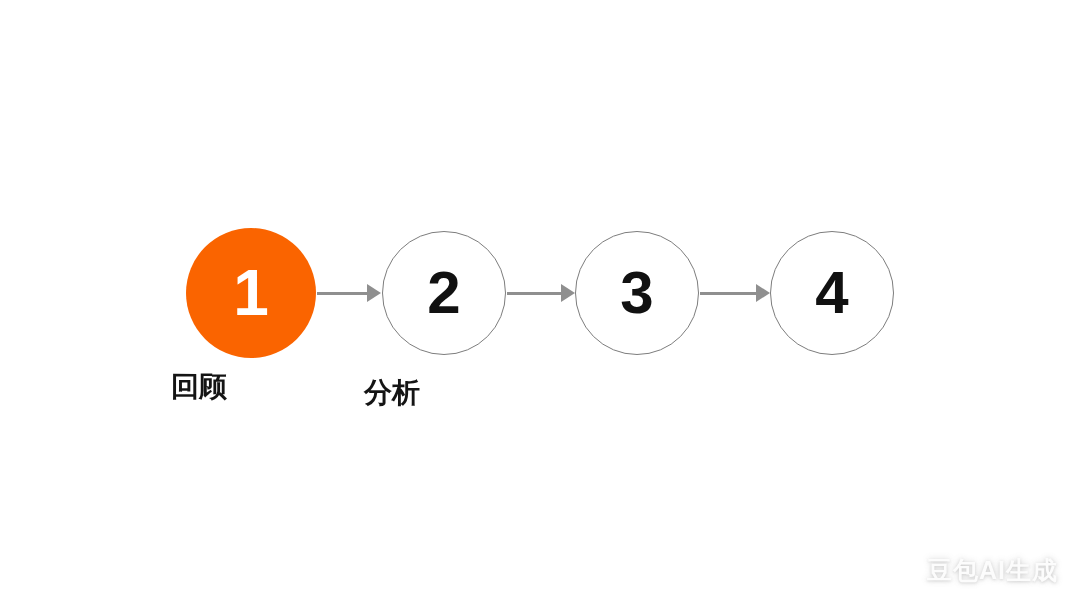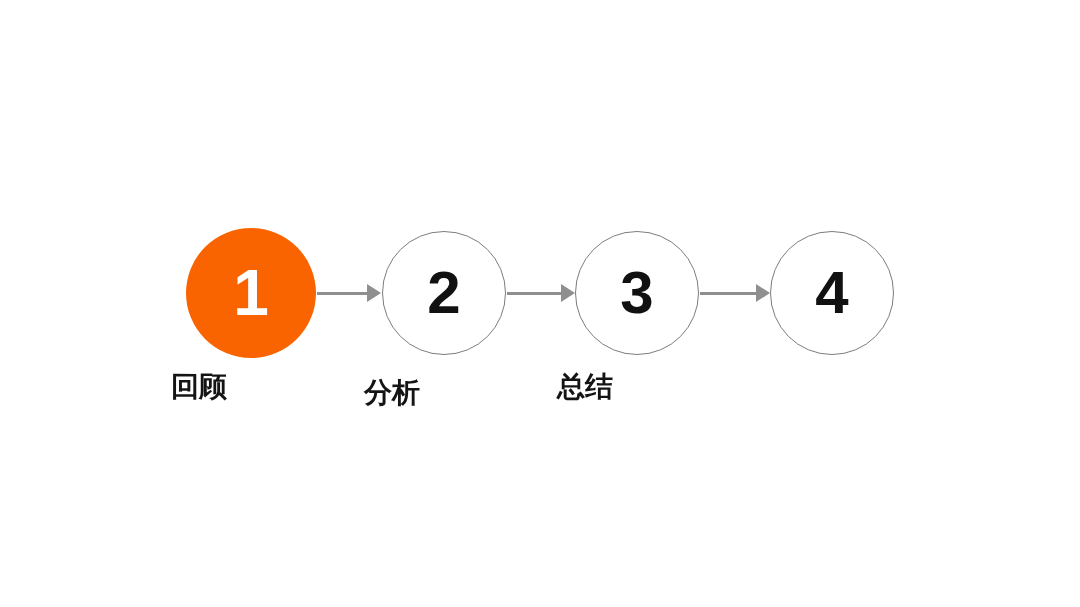--- a/index.html
+++ b/index.html
@@ -106,24 +106,24 @@
   <div id="label-2" class="step-label">分析</div>
 
   <div id="arrow-2" class="arrow">
     <div class="shaft"></div>
     <div class="head"></div>
   </div>
 
   <div id="circle-3" class="circle">
     <span class="num">3</span>
   </div>
-  <div id="label-3" class="step-label">总结</div>
 
   <div id="arrow-3" class="arrow">
     <div class="shaft"></div>
     <div class="head"></div>
   </div>
 
   <div id="circle-4" class="circle">
     <span class="num">4</span>
   </div>
 
+  <div class="watermark">豆包AI生成</div>
 </div>
 
 </body></html>

